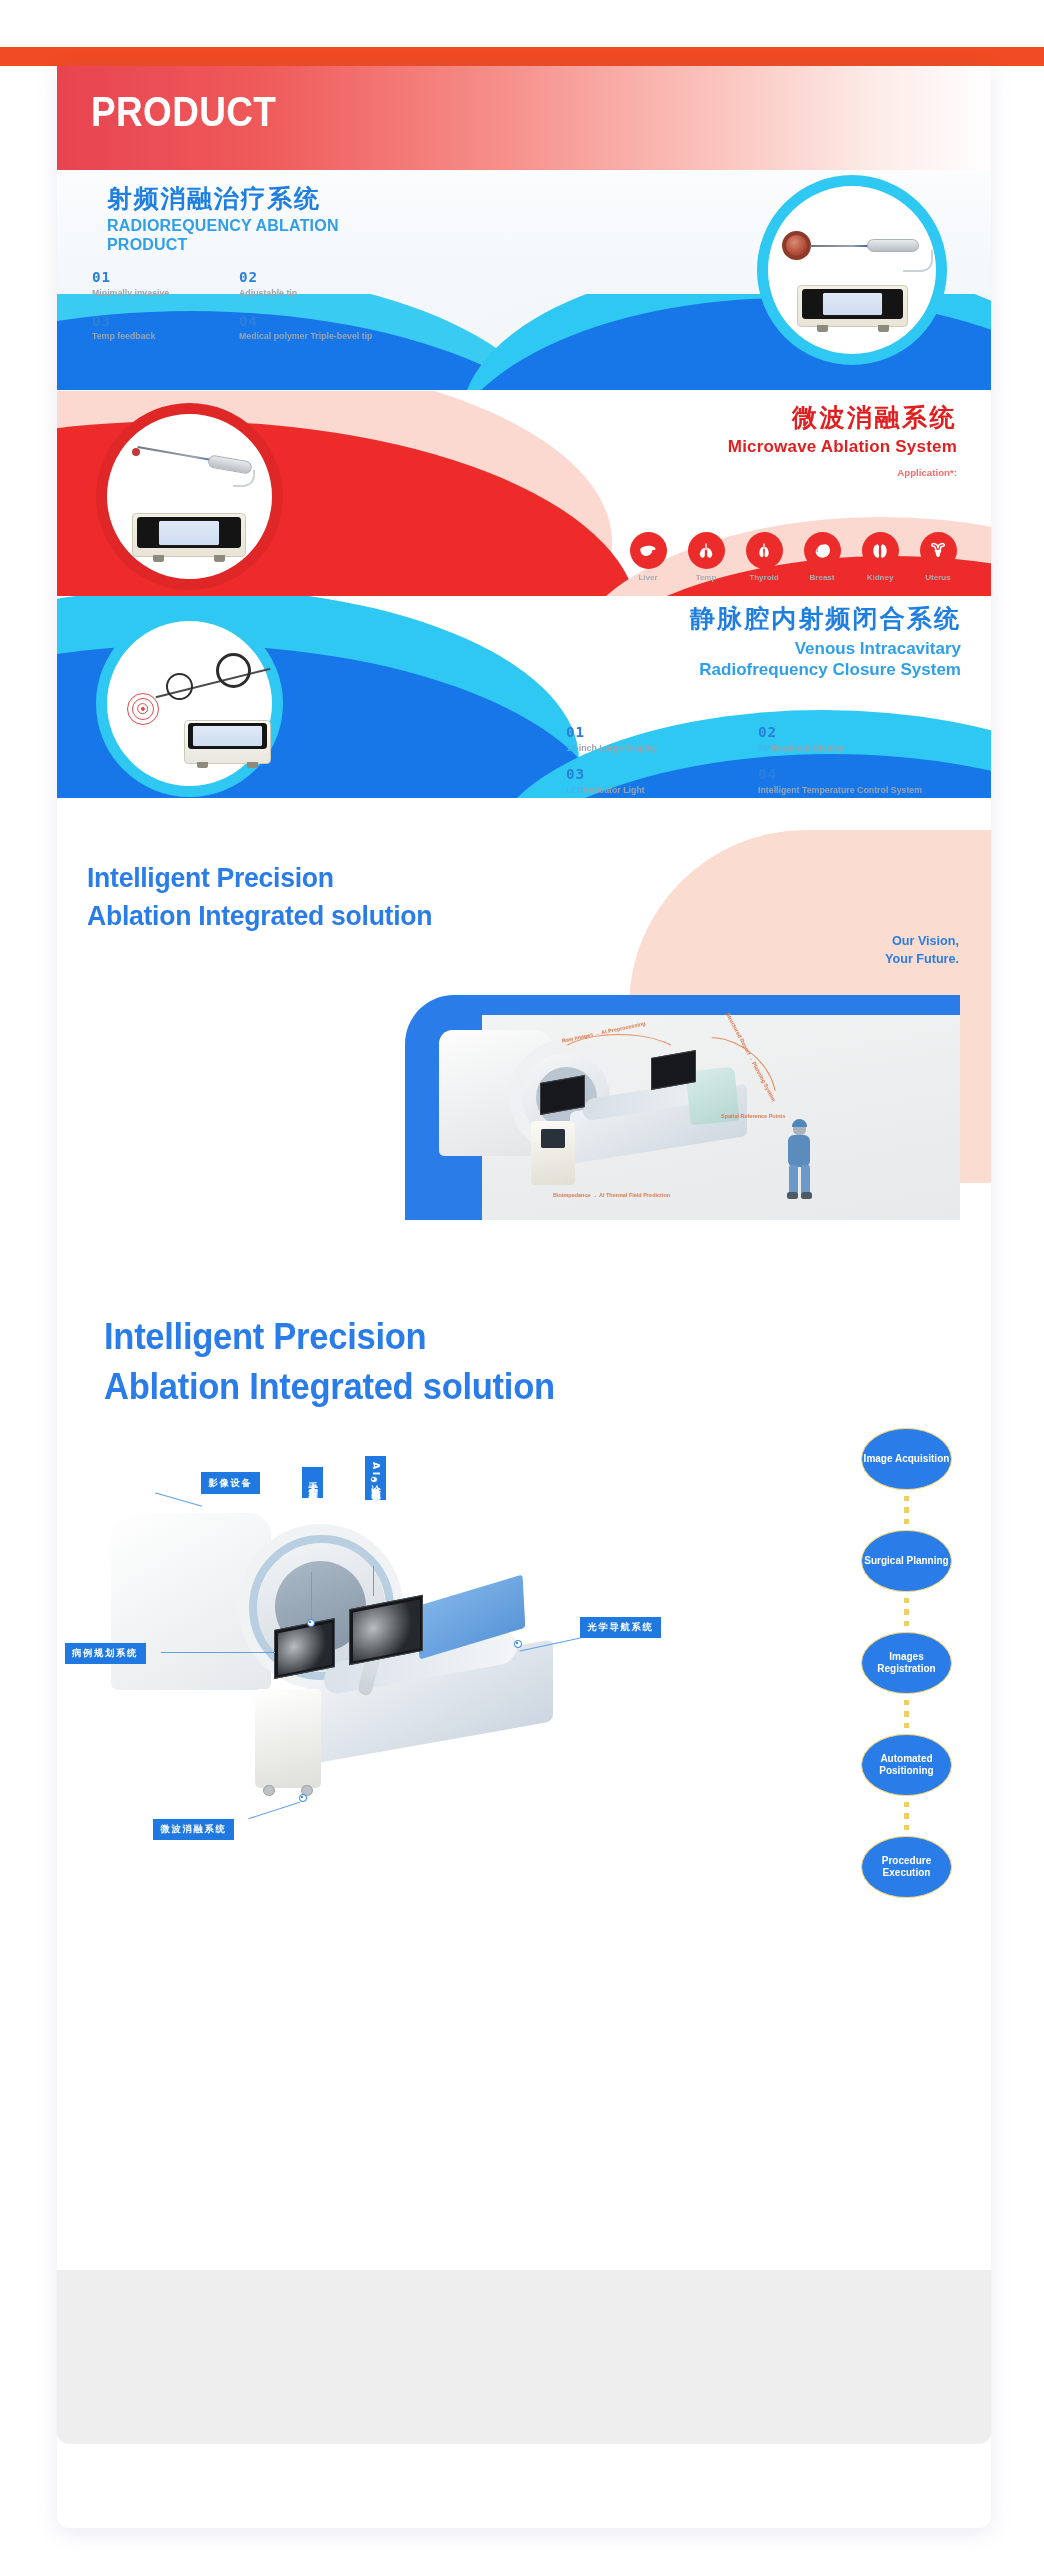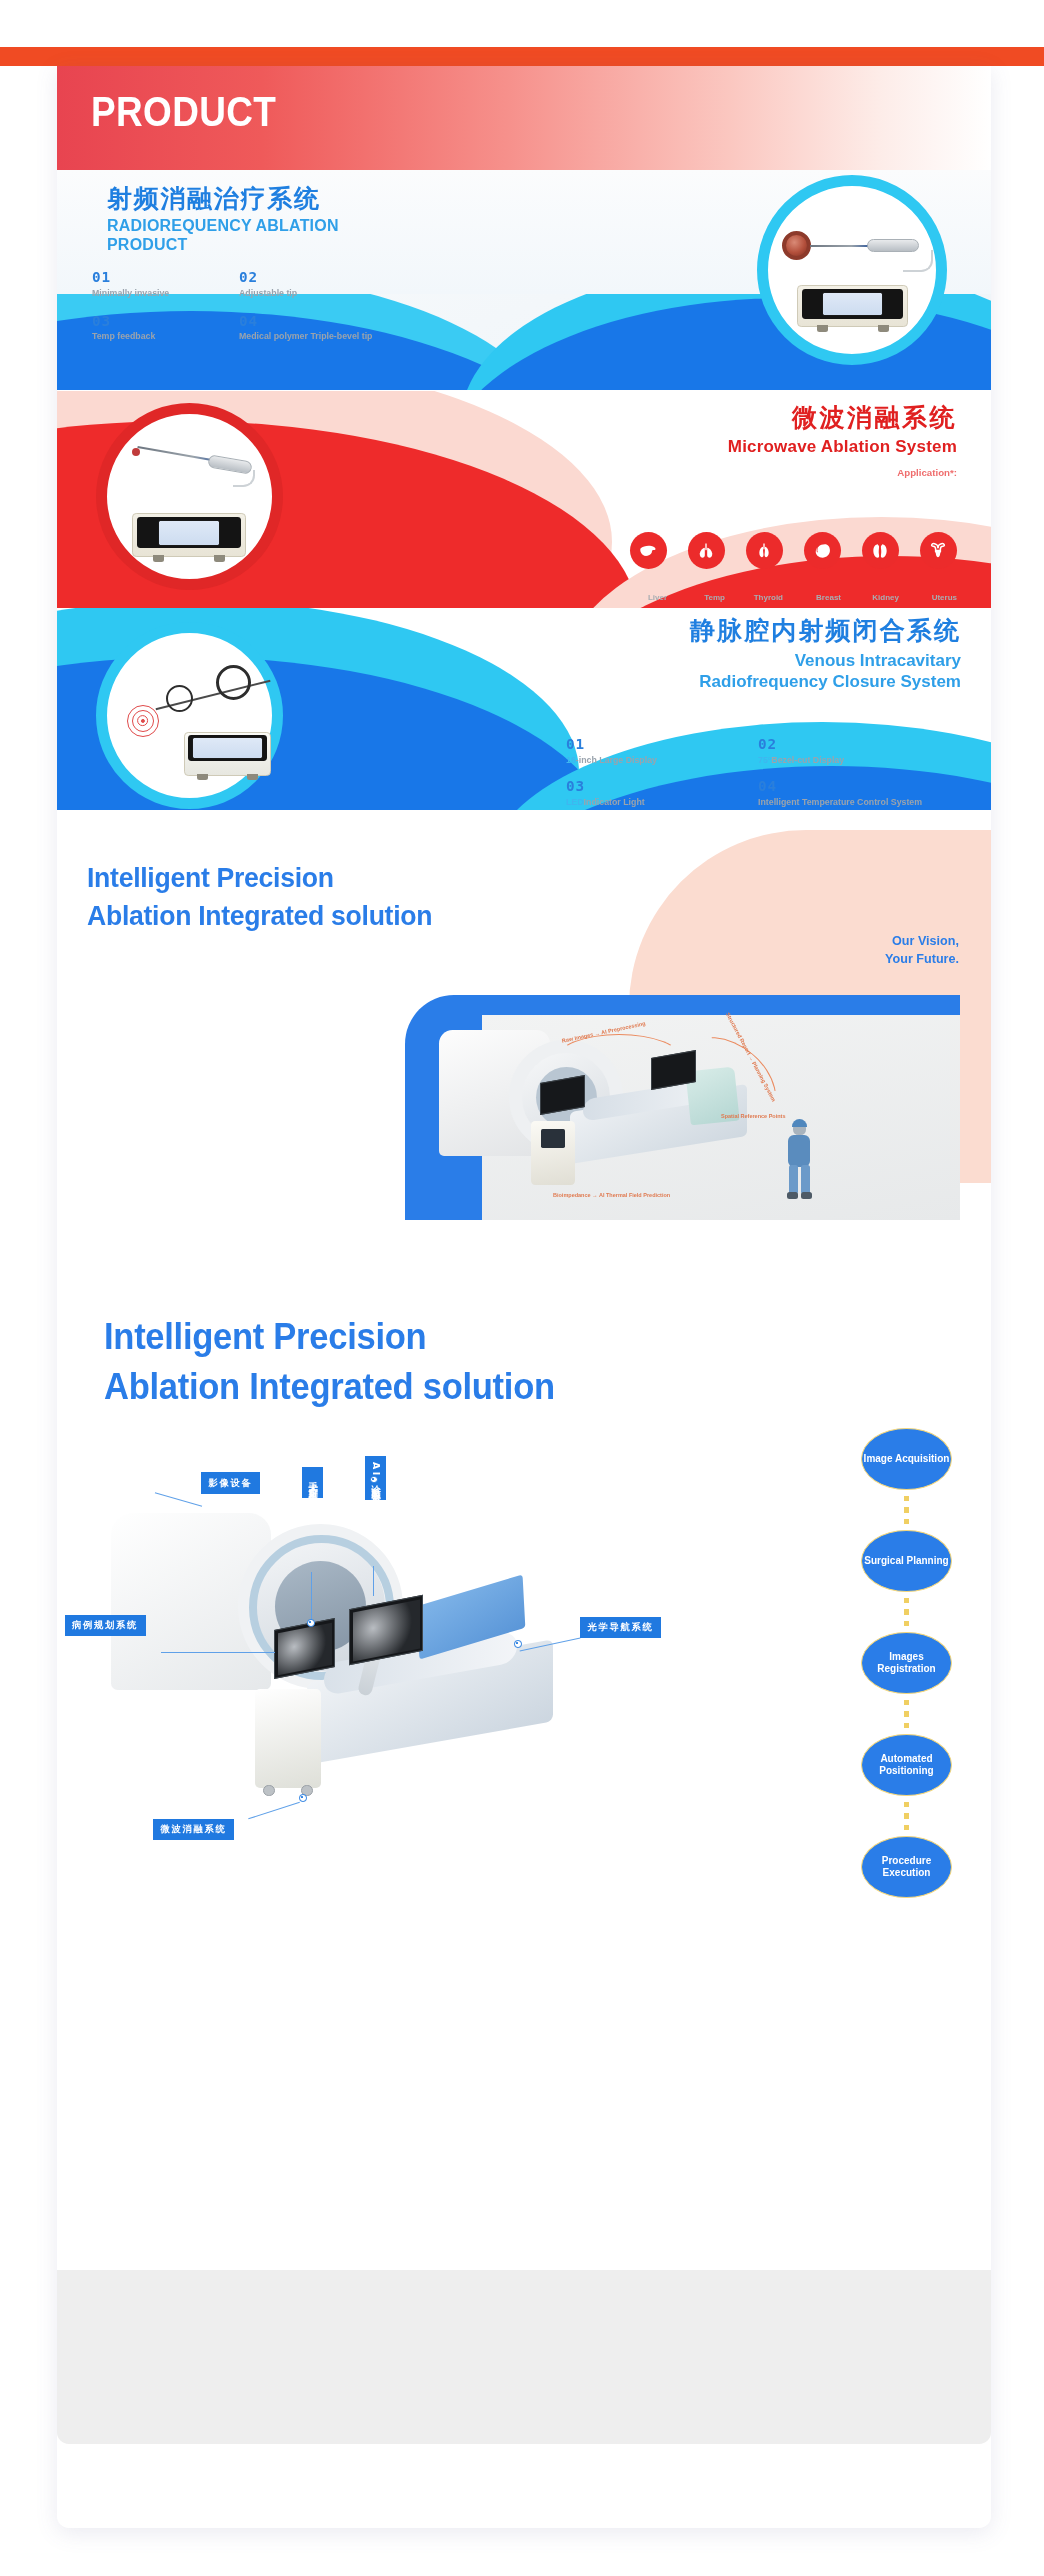--- a/index.html
+++ b/index.html
@@ -215,25 +215,25 @@
   .organs {
     position: absolute; right: 34px; top: 141px; z-index: 7;
     display: flex; gap: 20px;
   }
   .organ { width: 38px; text-align: center; }
   .organ .bub {
     width: 37px; height: 37px; border-radius: 50%;
     background: #ec2b2b; margin: 0 auto;
     display: flex; align-items: center; justify-content: center;
   }
-  .organ .nm { margin-top: 24px; font-size: 8px; color: #a9adb2; font-weight: 600; text-align: right; }
+  .organ .nm { margin-top: 4px; font-size: 8px; color: #a9adb2; font-weight: 600; }
 
   
   .sec3 {
-    position: absolute; left: 0; top: 542px;
+    position: absolute; left: 0; top: 530px;
     width: 934px; height: 202px;
     background: #ffffff;
     overflow: hidden;
   }
   .sec3 .w1 {
     position: absolute; left: -252px; top: -8.4px;
     width: 774px; height: 345px; border-radius: 50%;
     background: #2fc8f2;
   }
   .sec3 .w2 {
@@ -811,21 +811,21 @@
         <div class="lead" style="left:72px; top:20px; width:49px; transform:rotate(16deg);"></div>
 
         <div class="lbl vert" style="left:220px; top:-11.8px;">手术穿刺机器人</div>
         <div class="lead v" style="left:229px; top:93px; height:49px;"></div>
         <div class="dot" style="left:225px; top:140px;"></div>
 
         <div class="lbl vert" style="left:283px; top:-23.5px;">AI诊断融合系统</div>
         <div class="lead v" style="left:291px; top:87px; height:30px;"></div>
         <div class="dot" style="left:288px; top:-3.4px;"></div>
 
-        <div class="lbl" style="left:-17px; top:136px;padding-left:7px;">病例规划系统</div>
+        <div class="lbl" style="left:-17px; top:164px;padding-left:7px;">病例规划系统</div>
         <div class="lead" style="left:79px; top:173px; width:114px;"></div>
 
         <div class="lbl" style="left:498px; top:138px;">光学导航系统</div>
         <div class="lead" style="left:437px; top:165px; width:62px; transform:rotate(-12deg);"></div>
         <div class="dot" style="left:432px; top:161px;"></div>
 
         <div class="lbl" style="left:71px; top:340px;">微波消融系统</div>
         <div class="lead" style="left:165px; top:331px; width:54px; transform:rotate(-18deg);"></div>
         <div class="dot" style="left:217px; top:315px;"></div>
       </div>

